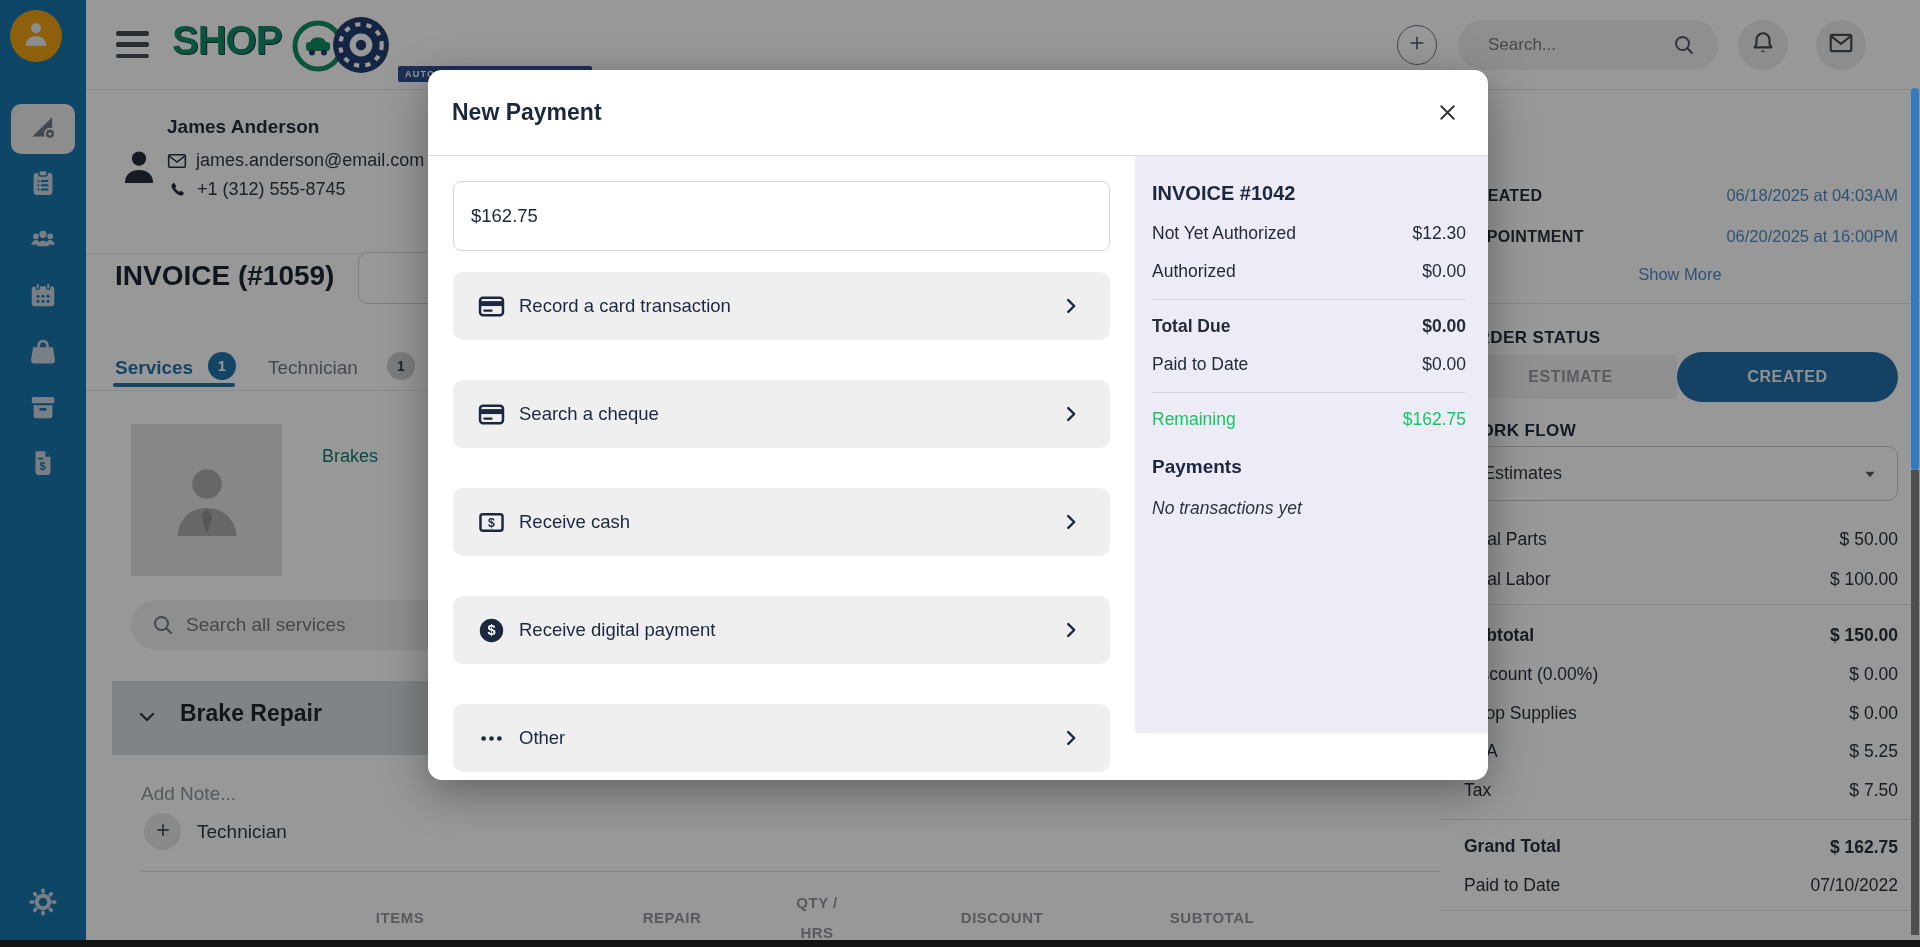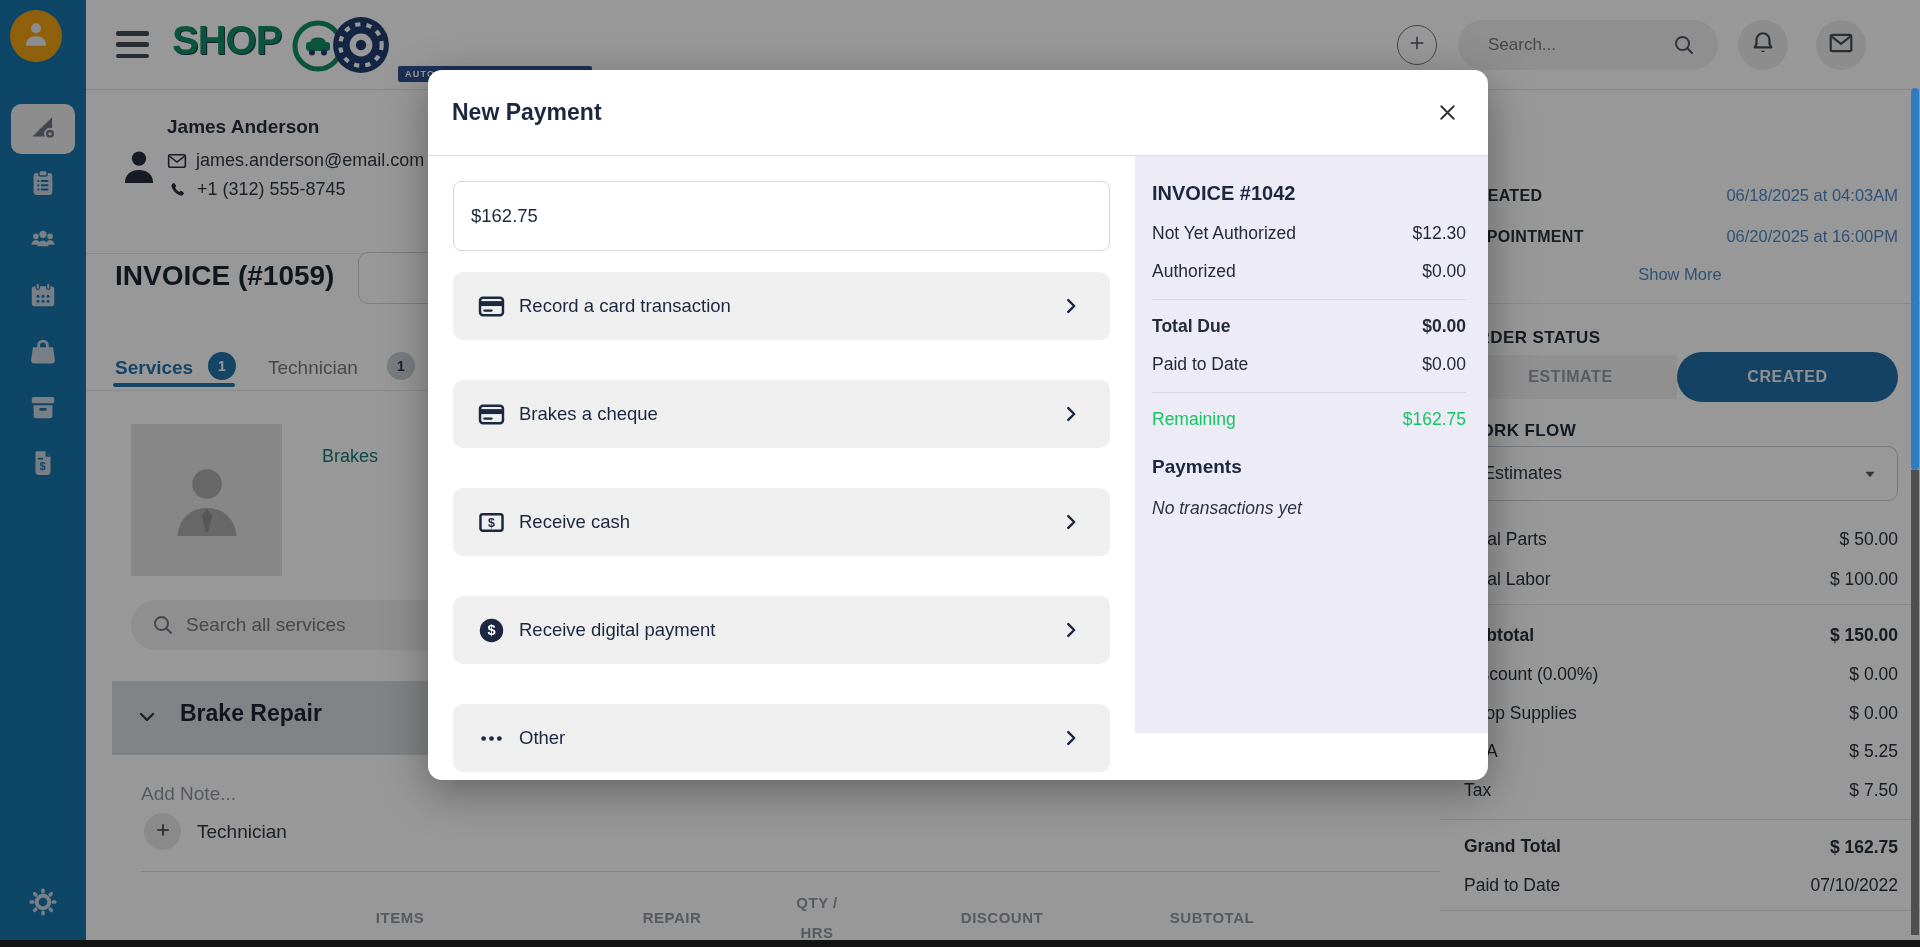--- a/index.html
+++ b/index.html
@@ -453,21 +453,21 @@
       </div>
 
       <div class="pay-row">
         <span style="display:flex">
           <svg width="27" height="27" viewBox="0 0 24 24">
               <rect x="1.8" y="4.2" width="20.4" height="15.6" rx="2.6" fill="none" stroke="#1b2840" stroke-width="2.2"></rect>
               <rect x="1.8" y="7.2" width="20.4" height="4.4" fill="#1b2840"></rect>
               <rect x="4.6" y="14.6" width="8.5" height="2" rx="1" fill="#1b2840"></rect>
             </svg>
         </span>
-        <span class="lbl">Brakes a cheque</span>
+        <span class="lbl">Search a cheque</span>
         <span class="chev">
           <svg width="22" height="22" viewBox="0 0 24 24">
               <path d="M9 5.5 15.5 12 9 18.5" fill="none" stroke="#1b2840" stroke-width="2.6" stroke-linecap="round" stroke-linejoin="round"></path>
             </svg>
         </span>
       </div>
 
       <div class="pay-row">
         <span style="display:flex">
           <svg width="27" height="27" viewBox="0 0 24 24">

